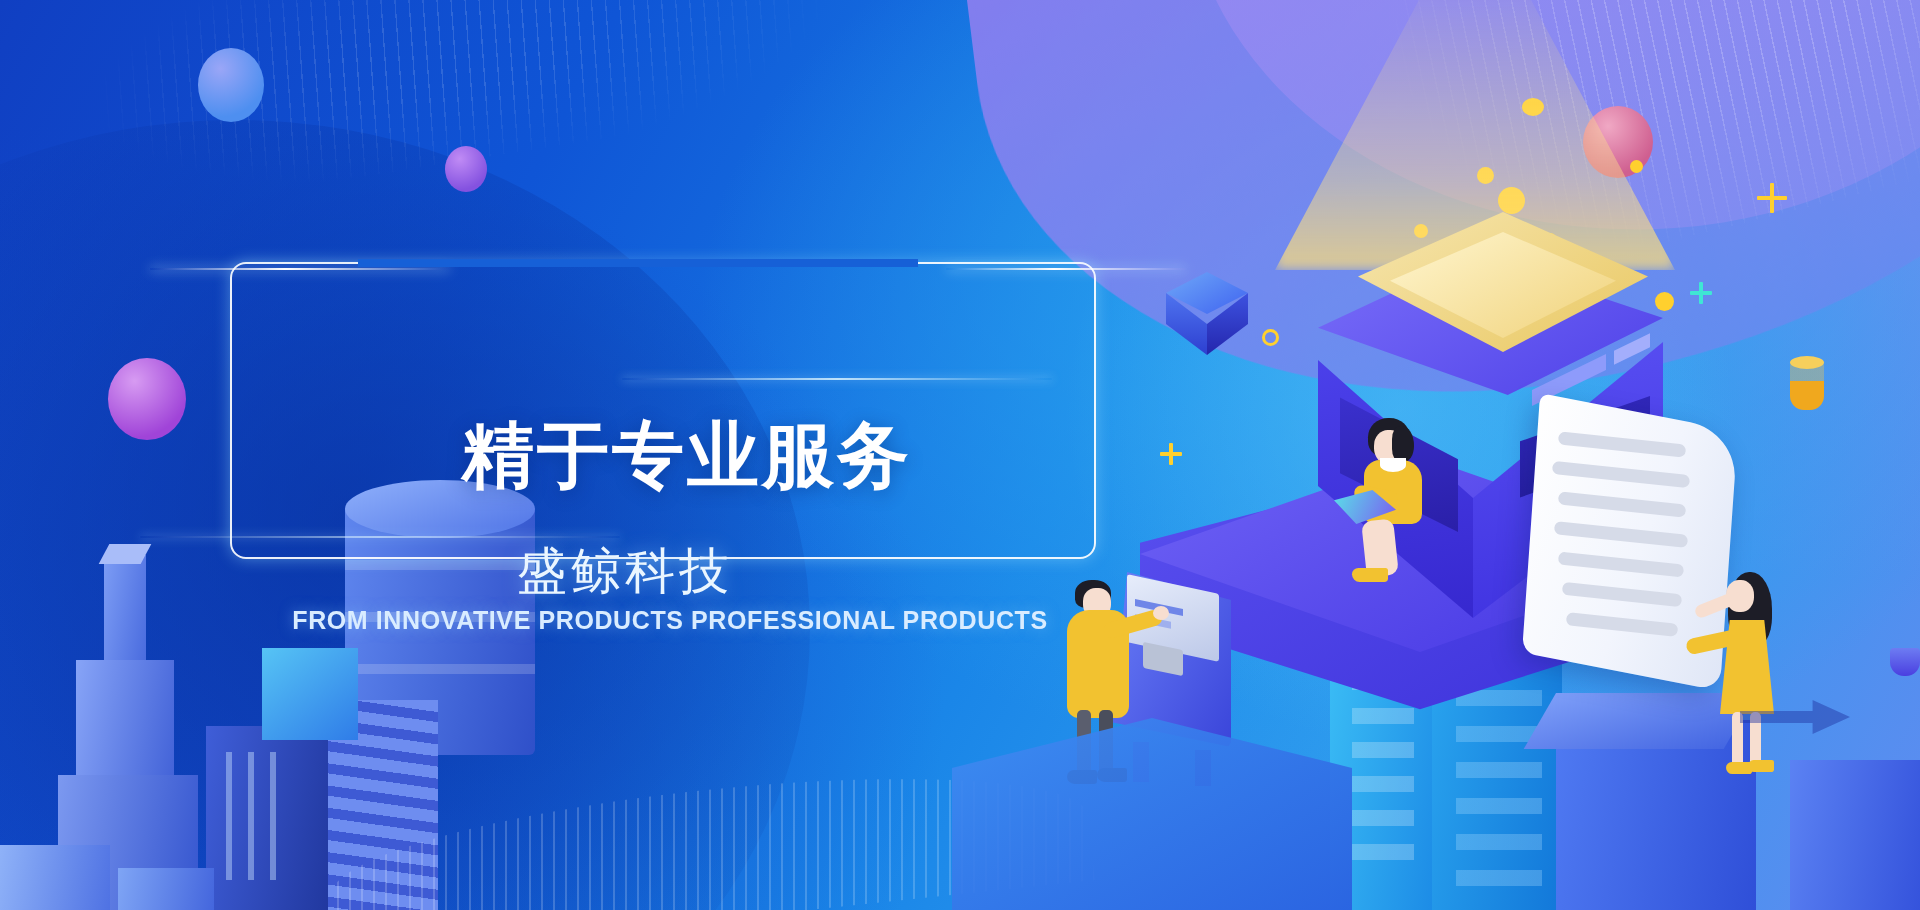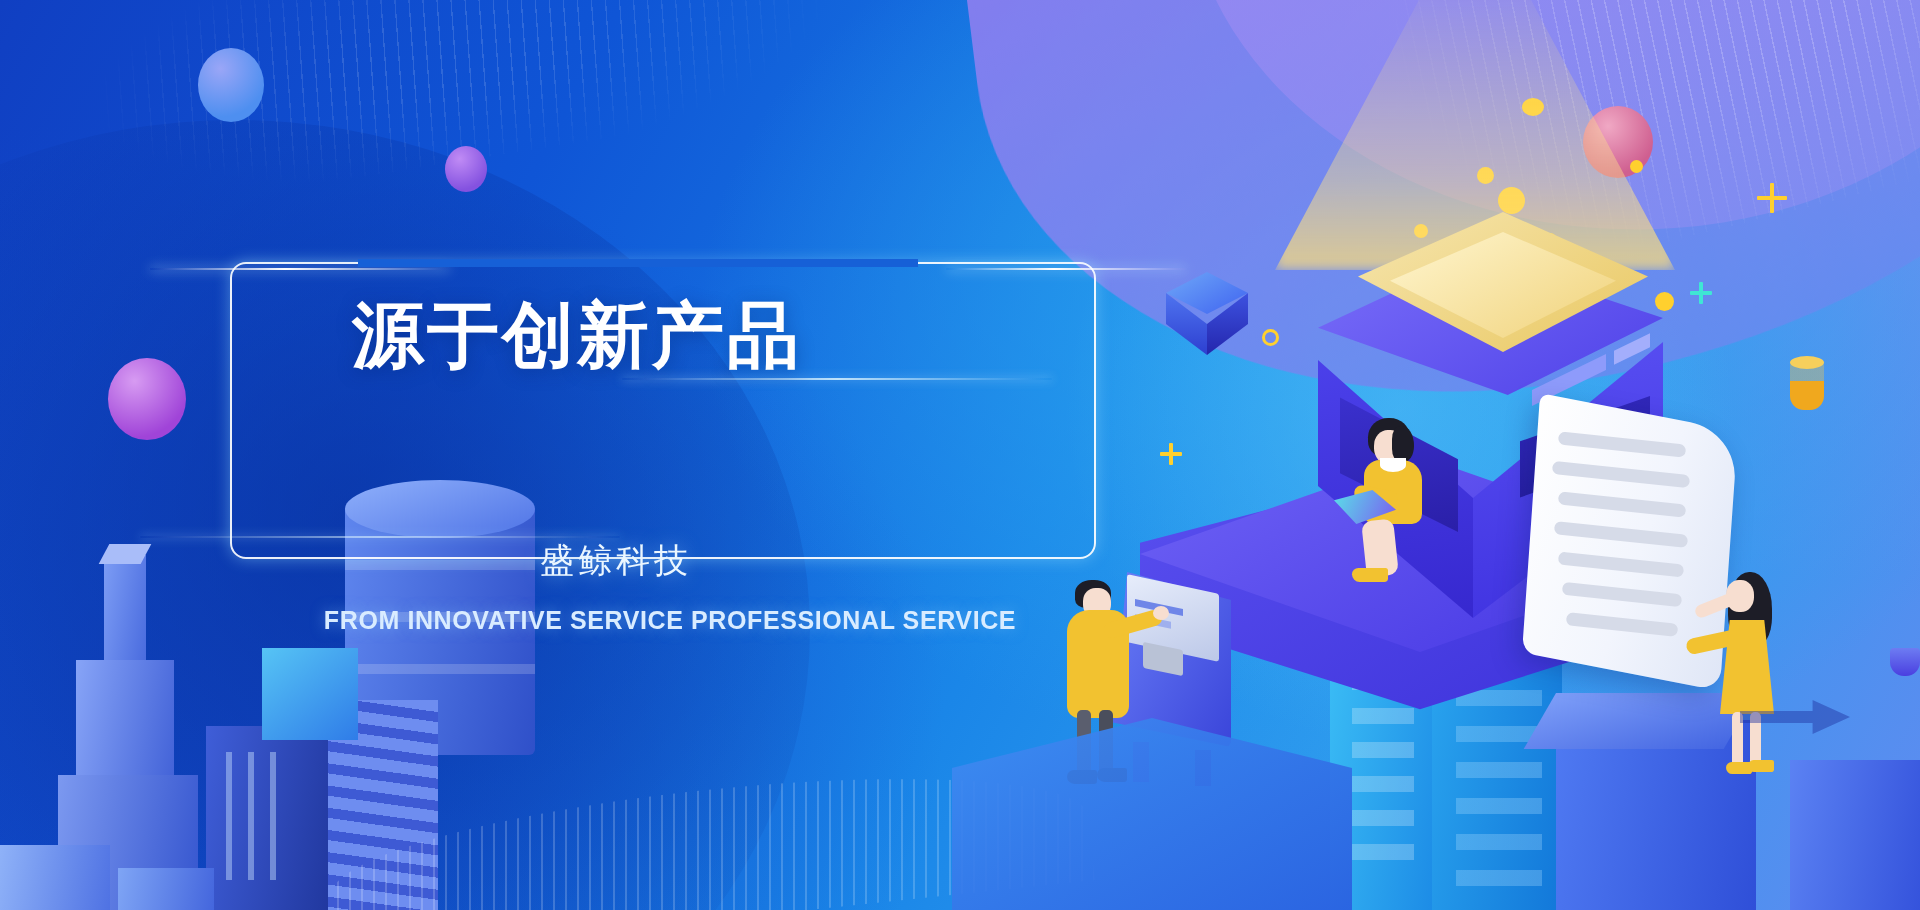--- a/index.html
+++ b/index.html
@@ -90,21 +90,21 @@
     box-shadow:0 0 10px rgba(170,225,255,.7);
   }
   .headline{
     position:absolute;color:#ffffff;font-weight:700;font-size:72px;
     letter-spacing:3px;white-space:nowrap;
     text-shadow:0 3px 18px rgba(3,40,120,.45);
   }
   .h1{left:352px;top:288px;}
   .h2{left:462px;top:408px;}
   .brand{
-    position:absolute;left:540px;top:538px;color:#eaf6ff;font-size:34px;
+    position:absolute;left:517px;top:538px;color:#eaf6ff;font-size:50px;
     letter-spacing:4px;white-space:nowrap;text-shadow:0 0 18px rgba(150,215,255,.6);
   }
   .subeng{
     position:absolute;left:290px;top:606px;width:760px;text-align:center;
     color:#d9ecff;font-size:25px;font-weight:700;letter-spacing:.6px;white-space:nowrap;
     text-shadow:0 0 14px rgba(140,205,255,.5);
   }
 </style>
 </head>
 <body>
@@ -331,19 +331,19 @@
 
     <div class="frame"></div>
 
     <div class="streak" style="left:150px;top:268px;width:300px;"></div>
     <div class="streak" style="left:946px;top:268px;width:240px;"></div>
     <div style="position:absolute;left:358px;top:259px;width:560px;height:8px;
                 background:linear-gradient(180deg,rgba(22,96,215,1),rgba(22,96,215,1));"></div>
     <div class="streak-dim" style="left:622px;top:378px;width:430px;"></div>
     <div class="streak-dim" style="left:140px;top:536px;width:480px;opacity:.75;"></div>
 
-    <div class="headline h1">源于创新产品</div>
+    <div class="headline h2">精于专业服务</div>
 
     <div class="brand">盛鲸科技</div>
-    <div class="subeng">FROM INNOVATIVE SERVICE PROFESSIONAL SERVICE</div>
+    <div class="subeng">FROM INNOVATIVE PRODUCTS PROFESSIONAL PRODUCTS</div>
   </div>
 
 </div>
 
 </body></html>

